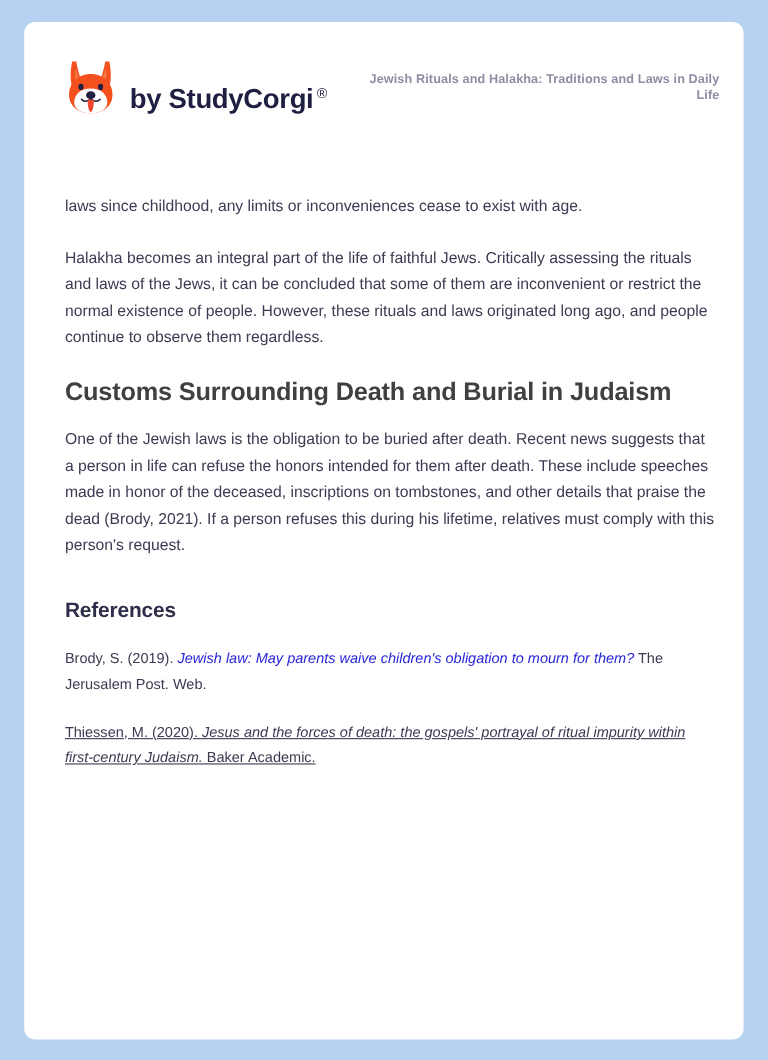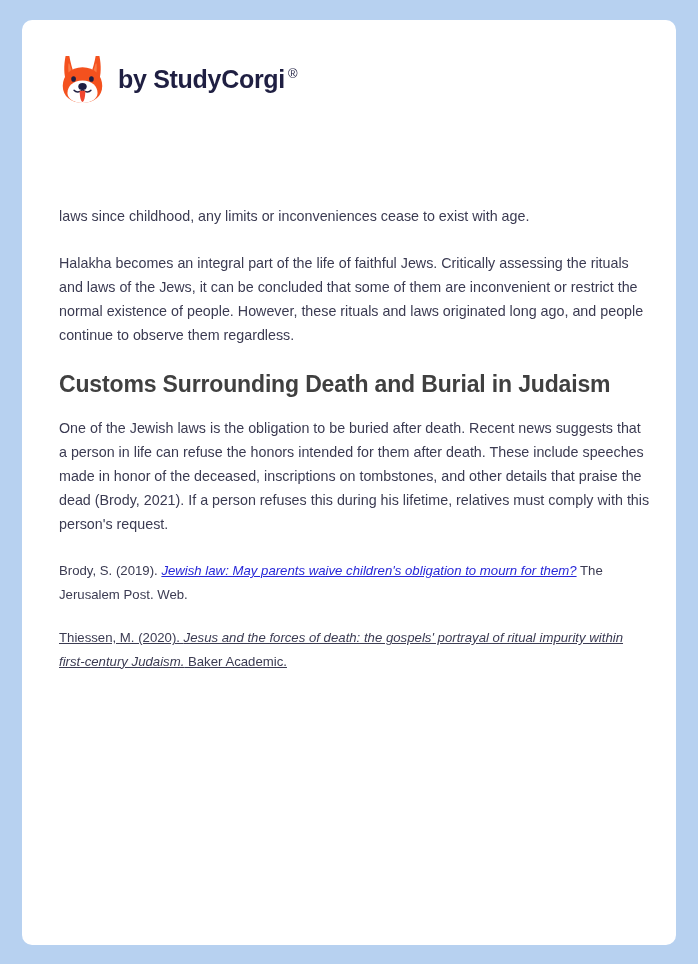--- a/index.html
+++ b/index.html
@@ -29,21 +29,21 @@
     top: 0;
     width: 654px;
     height: 118px;
     display: flex;
     align-items: center;
     padding: 0 0 0 37px;
     box-sizing: border-box;
   }
   .brand {
     display: flex;
-    align-items: center;
+    align-items: flex-end;
     flex: 0 0 auto;
   }
   .logo-mark {
     width: 47px;
     height: 52px;
     flex: 0 0 auto;
     margin-right: 12px;
   }
   .brand-text {
     font-size: 25px;
@@ -77,21 +77,21 @@
     font-size: 10.5px;
     color: #a8a8bb;
     line-height: 1.42;
     margin-top: 7px;
     word-break: break-all;
   }
 
   .content {
     position: absolute;
     left: 37px;
-    top: 184px;
+    top: 156px;
     width: 592px;
   }
   p.body-text {
     margin: 0 0 23px 0;
     font-size: 14.3px;
     line-height: 1.68;
     color: #3b3b52;
   }
   p.body-text:last-child { margin-bottom: 0; }
 
@@ -115,21 +115,20 @@
     margin: 0 0 20px 0;
     font-size: 13.2px;
     line-height: 1.78;
     color: #3b3b52;
   }
   p.reference:last-child { margin-bottom: 0; text-decoration: underline; }
   .ref-italic { font-style: italic; }
   .ref-link {
     color: #2727d8;
     font-style: italic;
-    text-decoration: underline;
     cursor: pointer;
   }
 </style>
 </head>
 <body>
 
 <div class="page-card">
 
   <div class="header">
 
@@ -155,32 +154,34 @@
           <path d="M50 78 C44 84 36 84 32 79" stroke="#1f1f42" stroke-width="3" fill="none" stroke-linecap="round"></path>
           <path d="M50 78 C56 84 64 84 68 79" stroke="#1f1f42" stroke-width="3" fill="none" stroke-linecap="round"></path>
 
           <path d="M44 80 C44 92 46 102 50 104 C54 102 56 92 56 80 Z" fill="#f0462f"></path>
         </svg>
       </span>
       <span class="brand-text"><span>by StudyCorgi</span><span class="brand-reg">®</span></span>
     </div>
 
     <div class="header-meta">
+      <div class="header-title">Jewish Rituals and Halakha: Traditions and Laws in Daily Life</div>
     </div>
 
   </div>
 
   <div class="content">
 
     <p class="body-text">laws since childhood, any limits or inconveniences cease to exist with age.</p>
     <p class="body-text">Halakha becomes an integral part of the life of faithful Jews. Critically assessing the rituals and laws of the Jews, it can be concluded that some of them are inconvenient or restrict the normal existence of people. However, these rituals and laws originated long ago, and people continue to observe them regardless.</p>
 
     <h2 class="section-heading">Customs Surrounding Death and Burial in Judaism</h2>
     <p class="body-text">One of the Jewish laws is the obligation to be buried after death. Recent news suggests that a person in life can refuse the honors intended for them after death. These include speeches made in honor of the deceased, inscriptions on tombstones, and other details that praise the dead (Brody, 2021). If a person refuses this during his lifetime, relatives must comply with this person's request.</p>
 
+    <h2 class="refs-heading">References</h2>
 
     <p class="reference"><span>Brody, S. (2019). </span><span class="ref-link">Jewish law: May parents waive children's obligation to mourn for them?</span><span> The Jerusalem Post. Web.</span></p>
 
 
     <p class="reference"><span>Thiessen, M. (2020). </span><span class="ref-italic">Jesus and the forces of death: the gospels' portrayal of ritual impurity within first-century Judaism.</span><span> Baker Academic.</span></p>
 
   </div>
 
 </div>
 

